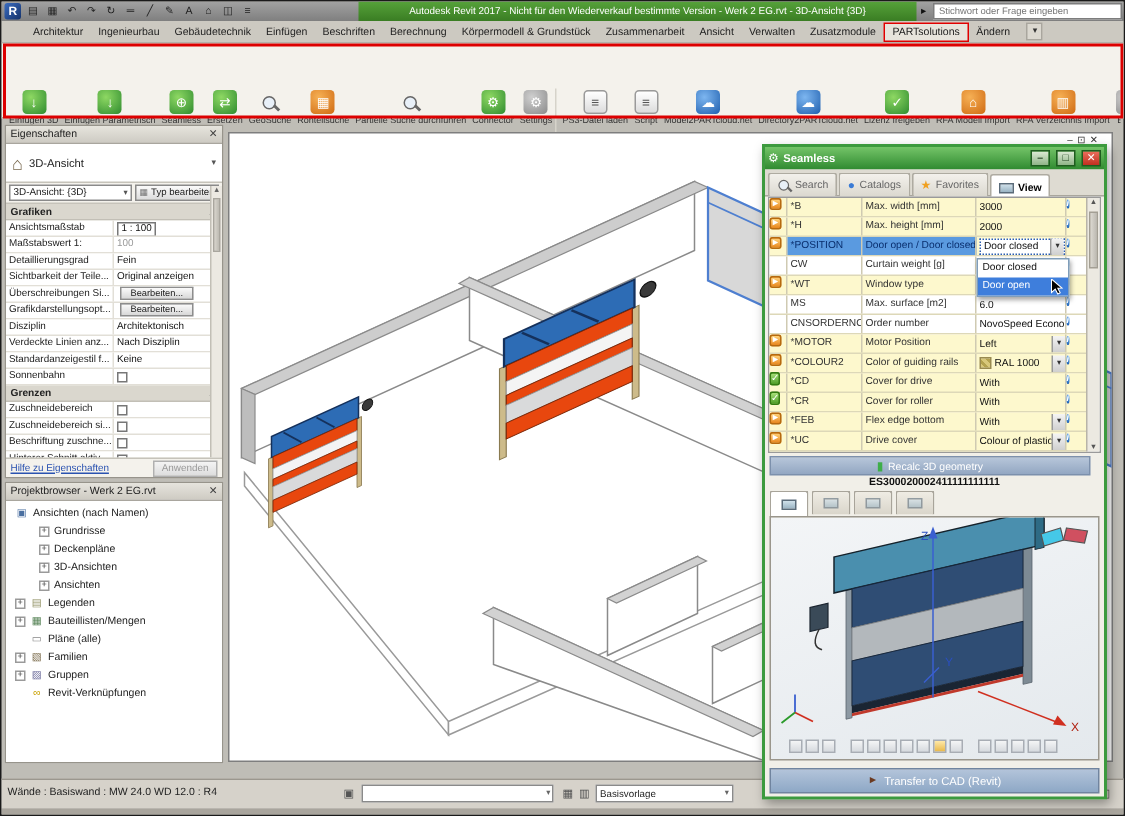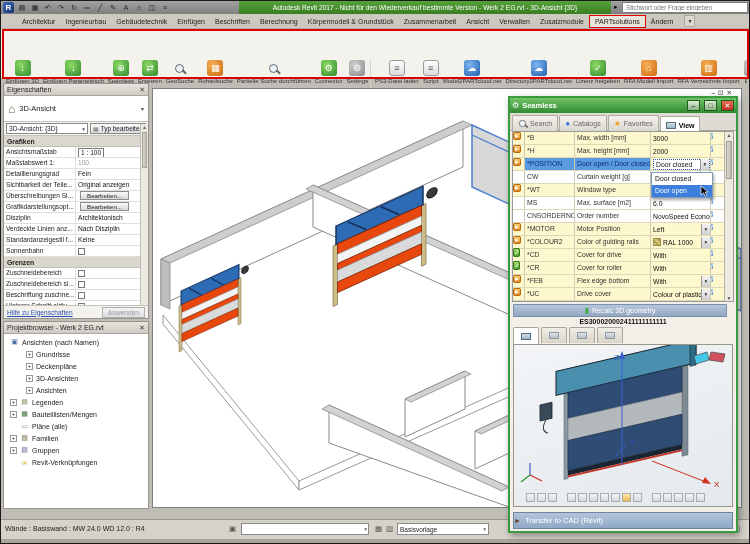--- a/index.html
+++ b/index.html
@@ -113,21 +113,21 @@
   .recalc .bat { color:#3fae49; margin-right:3px; font-size:8px; }
   .pid { position:absolute; left:0; top:220px; width:100%; text-align:center; font-size:7px; font-weight:bold; color:#111; }
   .ptabs { position:absolute; left:3px; top:229px; height:17px; display:flex; gap:2px; }
   .ptab { width:26px; height:16px; border:1px solid #a8a49a; border-bottom:none; background:linear-gradient(#efece4,#d9d5ca); display:flex; align-items:center; justify-content:center; border-radius:2px 2px 0 0; }
   .ptab.active { background:#fff; height:17px; }
   .preview { position:absolute; left:3px; top:246px; width:220px; height:163px; border:1px solid #9a968c; background:linear-gradient(160deg,#f3f5f7,#e4e9ed); overflow:hidden; }
   .pv-toolbar { position:absolute; left:12px; bottom:4px; display:flex; gap:2px; align-items:center; }
   .ti { width:9px; height:9px; border:1px solid #a8adb4; background:linear-gradient(#f4f5f6,#d6dade); }
   .ti.hl2 { background:linear-gradient(#ffe9a8,#e8b84a); }
   .tgap { width:6px; }
-  .transfer { position:absolute; left:3px; top:414px; width:220px; height:17px; background:linear-gradient(#b3c4da,#8ea8c6); border:1px solid #70849f; color:#fff; font-size:7.5px; display:flex; align-items:center; justify-content:flex-start; gap:4px; }
+  .transfer { position:absolute; left:3px; top:414px; width:220px; height:17px; background:linear-gradient(#b3c4da,#8ea8c6); border:1px solid #70849f; color:#fff; font-size:7.5px; display:flex; align-items:center; justify-content:center; gap:4px; }
   .transfer .tic2 { color:#6b3a20; font-size:7px; }
 
   
   .statusbar { position:absolute; left:0; top:518px; width:750px; height:20px; background:#d6d2ca; border-top:1px solid #9b978e; font-size:7px; color:#222; }
   .bottomstrip { position:absolute; left:0; top:538px; width:750px; height:6px; background:#a9a59d; }
   .sb-combo { position:absolute; width:128px; height:12px; background:#fff; border:1px solid #8a8a8a; top:3px; font-size:6.5px; display:flex; justify-content:flex-end; align-items:center; padding-right:1px; color:#444; }
   .sb-icon { position:absolute; top:4px; font-size:7.5px; color:#555; }
   .tmpl { position:absolute; left:396px; top:3px; width:92px; height:12px; background:#fff; border:1px solid #8a8a8a; font-size:6.5px; line-height:11px; padding:0 2px; display:flex; justify-content:space-between; color:#222; }
 </style>
 </head>

